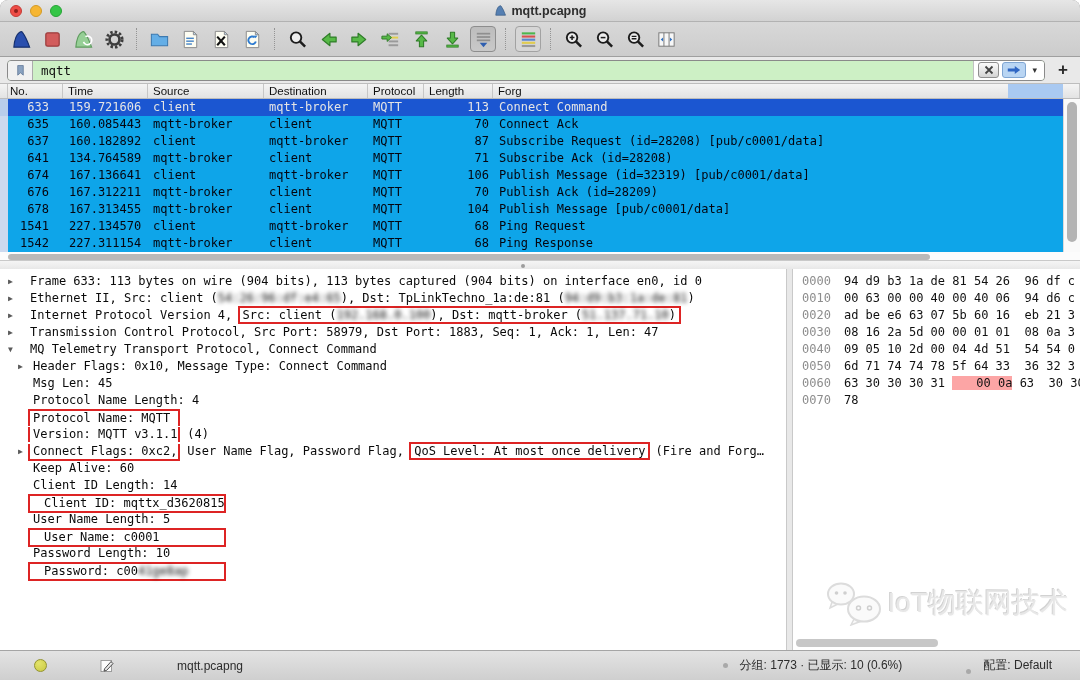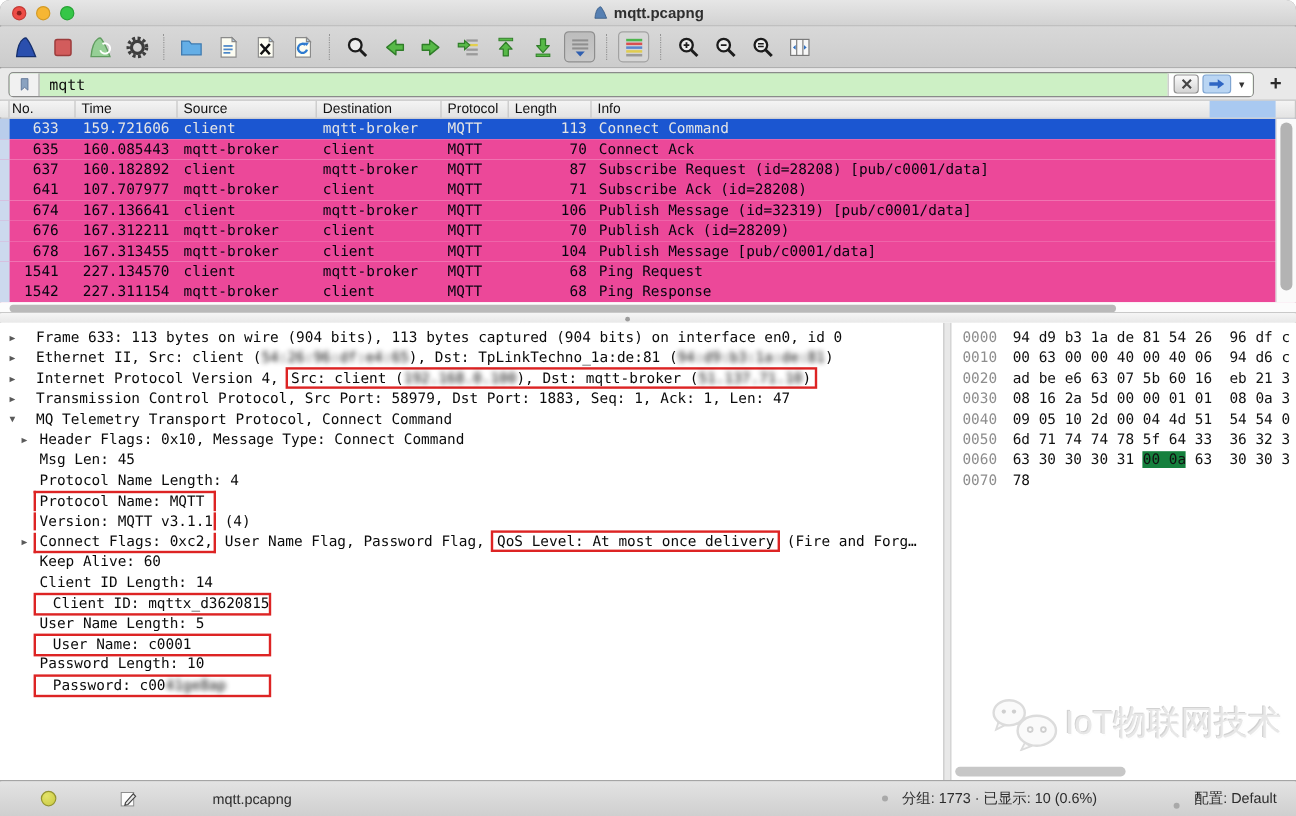--- a/index.html
+++ b/index.html
@@ -53,21 +53,21 @@
 
   
   .grid-cols { display:grid; grid-template-columns:8px 55px 85px 116px 104px 56px 69px 1fr; }
   .pl-header { height:15px; background:linear-gradient(#f4f4f4,#e3e3e3);
     border-bottom:1px solid #bcbcbc; position:relative; flex:none; font-size:11.5px; color:#111; }
   .phc { border-right:1px solid #c6c6c6; padding:0 0 0 5px; line-height:14px; overflow:hidden; white-space:nowrap; }
   .phc.first { padding-left:2px; }
   .ph-blue { position:absolute; right:17px; top:0; width:55px; height:100%; background:#a9c9f1; }
   .pl-rows { height:153px; overflow:hidden; background:#fff; flex:none; position:relative; }
   .plrow { height:17px; font-family:"DejaVu Sans Mono", monospace; font-size:12px;
-    color:#05050f; background:#ec4899; }
+    color:#05050f; background:#0ea5e9; }
   .plrow .plc { line-height:17px; white-space:nowrap; overflow:hidden; padding-left:5px; }
   .plc.c-strip { background:#ccd9ee; padding:0; }
   .plc.c-no { text-align:right; padding:0 14px 0 0; }
   .plc.c-time { padding-left:6px; }
   .plc.c-src, .plc.c-dst { padding-left:5px; }
   .plc.c-len { text-align:right; padding:0 4px 0 0; }
   .plc.c-info { padding-left:6px; }
   .plrow.sel { background:#1b56d1; color:#e5e5e5; }
   .plrow.sel .plc.c-strip { background:#b9cdeb; }
 
@@ -104,38 +104,38 @@
   .redbox.wide { display:inline-block; width:198px; margin-left:-5px; padding-left:14px; line-height:15px; }
   .b3 { display:inline-block; width:152px; line-height:15px;
     border-left:2px solid #dd2424; border-right:2px solid #dd2424;
     padding-left:3px; margin-left:-5px; }
   .b3-first { border-top:2px solid #dd2424; }
   .b3-last { border-bottom:2px solid #dd2424; }
 
   .hexrow { height:17px; line-height:17px; white-space:pre;
     font-family:"DejaVu Sans Mono", monospace; font-size:12px; color:#111; padding-left:9px; }
   .hexrow .offset { color:#8d8d8d; margin-right:13px; }
-  .hexrow .hl { background:#15803d; }
+  .hexrow .hl { background:#fca5a5;padding-left:24px; }
   .hex-hscroll { position:absolute; left:3px; bottom:3px; width:142px; height:8px;
     background:#c7c7c7; border-radius:4px; }
 
   .watermark { position:absolute; right:12px; bottom:24px; display:flex; align-items:center; gap:4px;
     font-size:28px; color:#e7e7e7; text-shadow:1px 1px 0 #fdfdfd, -1px -1px 0 #d2d2d2;
     white-space:nowrap; pointer-events:none; }
 
   
   .statusbar { height:30px; background:linear-gradient(#e3e3e3,#cfcfcf); border-top:1px solid #a5a5a5;
     display:flex; align-items:center; padding:0 12px; flex:none; font-size:12px; color:#2c2c2c; }
   .expert-dot { width:13px; height:13px; border-radius:50%; margin-left:22px;
     background:radial-gradient(circle at 35% 30%, #e4e46a, #c9c943); border:1px solid #94942e; }
   .comment-icon { margin-left:52px; }
   .status-file { margin-left:62px; }
   .sdot { width:5px; height:5px; border-radius:50%; background:#a9a9a9; }
   .status-center-wrap { margin-left:auto; display:flex; align-items:center; gap:12px; }
-  .status-right-wrap { margin-left:64px; margin-right:4px; display:flex; align-items:flex-end; gap:12px; }
+  .status-right-wrap { margin-left:64px; margin-right:16px; display:flex; align-items:flex-end; gap:12px; }
 </style>
 </head>
 <body>
 
 <div class="window">
 
   <div class="titlebar">
     <div class="tl">
       <div class="tl-dot tl-red"></div>
       <div class="tl-dot tl-yellow"></div>
@@ -317,21 +317,21 @@
   </div>
 
   <div class="pl-header grid-cols" id="packet-header">
       <div class="phc first"></div>
     <div class="phc first">No.</div>
       <div class="phc">Time</div>
       <div class="phc">Source</div>
       <div class="phc">Destination</div>
       <div class="phc">Protocol</div>
       <div class="phc">Length</div>
-      <div class="phc">Info</div>
+      <div class="phc">Forg</div>
       <div class="ph-blue"></div>
   </div>
   <div class="pl-rows">
     <div id="packet-rows">
         <div class="plrow grid-cols sel">
           <div class="plc c-strip"></div>
           <div class="plc c-no">633</div>
           <div class="plc c-time">159.721606</div>
           <div class="plc c-src">client</div>
           <div class="plc c-dst">mqtt-broker</div>
@@ -355,21 +355,21 @@
           <div class="plc c-time">160.182892</div>
           <div class="plc c-src">client</div>
           <div class="plc c-dst">mqtt-broker</div>
           <div class="plc c-proto">MQTT</div>
           <div class="plc c-len">87</div>
           <div class="plc c-info">Subscribe Request (id=28208) [pub/c0001/data]</div>
         </div>
         <div class="plrow grid-cols">
           <div class="plc c-strip"></div>
           <div class="plc c-no">641</div>
-          <div class="plc c-time">107.707977</div>
+          <div class="plc c-time">134.764589</div>
           <div class="plc c-src">mqtt-broker</div>
           <div class="plc c-dst">client</div>
           <div class="plc c-proto">MQTT</div>
           <div class="plc c-len">71</div>
           <div class="plc c-info">Subscribe Ack (id=28208)</div>
         </div>
         <div class="plrow grid-cols">
           <div class="plc c-strip"></div>
           <div class="plc c-no">674</div>
           <div class="plc c-time">167.136641</div>

